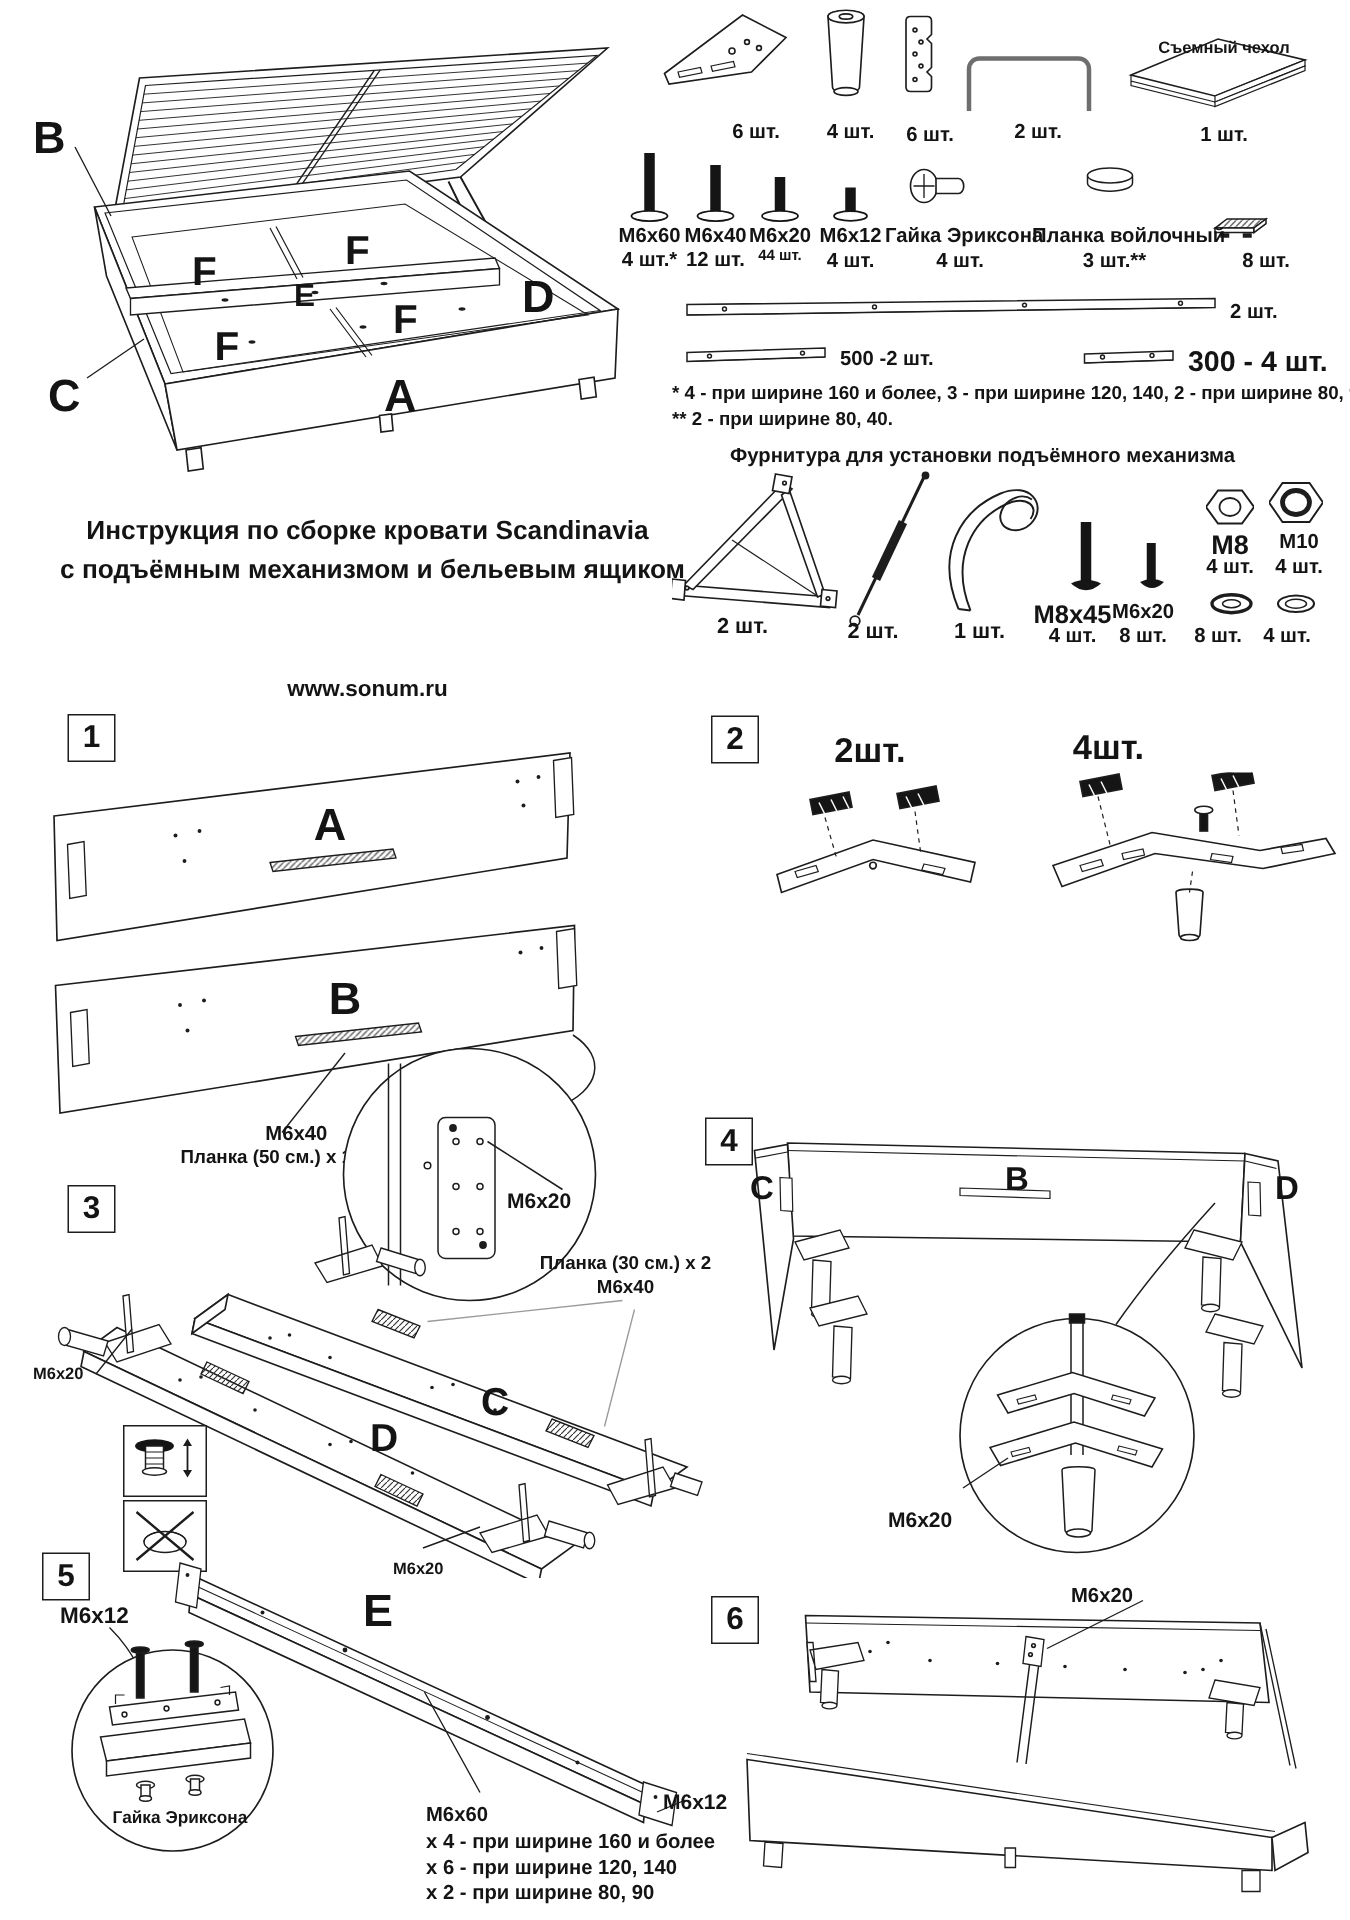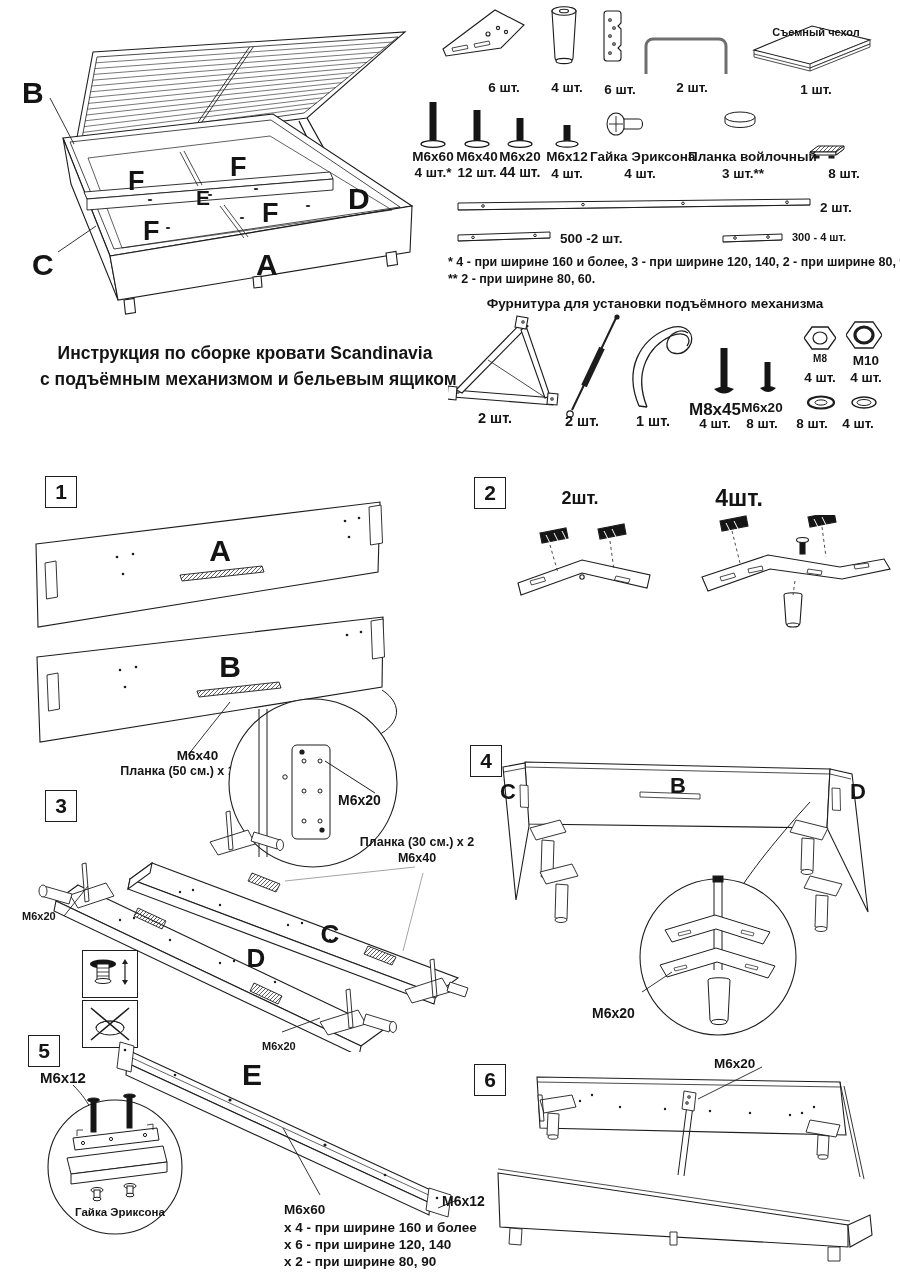--- a/index.html
+++ b/index.html
@@ -58,20 +58,21 @@
   <div class="lbl" style="left:128px;top:166px;font-size:27px">F</div>
   <div class="lbl" style="left:230px;top:152px;font-size:27px">F</div>
   <div class="lbl" style="left:143px;top:216px;font-size:27px">F</div>
   <div class="lbl" style="left:262px;top:198px;font-size:27px">F</div>
   <div class="lbl" style="left:196px;top:186px;font-size:21px">E</div>
   <div class="lbl" style="left:348px;top:182px;font-size:30px">D</div>
   <div class="lbl" style="left:256px;top:248px;font-size:30px">A</div>
 
   <div class="lbl" style="left:40px;top:344px;width:410px;font-size:17.5px">Инструкция по сборке кровати Scandinavia</div>
   <div class="lbl" style="left:40px;top:370px;width:410px;font-size:17.5px">с подъёмным механизмом и бельевым ящиком</div>
+  <div class="lbl" style="left:40px;top:452px;width:410px;font-size:15px">www.sonum.ru</div>
 
   <svg class="abs" style="left:438px;top:3px;width:104px;height:62px" viewBox="0 0 104 62">
     <g stroke="#1d1d1d" fill="#fff" stroke-width="1.1">
       <path d="M5 46L57 7L86 22L63 45L8 53Z"></path>
       <path d="M14 45l15 -3l1 3.5l-15 3Z M36 41l15 -3l1 3.5l-15 3Z" stroke-width="0.8"></path>
       <circle cx="60" cy="25" r="1.6"></circle>
         <circle cx="68" cy="29" r="1.6"></circle>
         <circle cx="50" cy="31" r="2"></circle>
     </g>
   </svg>
@@ -150,21 +151,21 @@
     </g>
   </svg>
   <div class="lbl" style="left:403px;top:149px;width:60px;font-size:13.5px">М6х60</div>
   <div class="lbl" style="left:447px;top:149px;width:60px;font-size:13.5px">М6х40</div>
   <div class="lbl" style="left:490px;top:149px;width:60px;font-size:13.5px">М6х20</div>
   <div class="lbl" style="left:537px;top:149px;width:60px;font-size:13.5px">М6х12</div>
   <div class="lbl" style="left:590px;top:149px;width:100px;font-size:13.5px">Гайка Эриксона</div>
   <div class="lbl" style="left:688px;top:149px;width:110px;font-size:13.5px">Планка войлочный</div>
   <div class="lbl" style="left:403px;top:165px;width:60px;font-size:13.5px">4 шт.*</div>
   <div class="lbl" style="left:447px;top:165px;width:60px;font-size:13.5px">12 шт.</div>
-  <div class="lbl" style="left:490px;top:165px;width:60px;font-size:14px">44 шт.</div>
+  <div class="lbl" style="left:490px;top:165px;width:60px;font-size:10px">44 шт.</div>
   <div class="lbl" style="left:537px;top:166px;width:60px;font-size:13.5px">4 шт.</div>
   <div class="lbl" style="left:610px;top:166px;width:60px;font-size:13.5px">4 шт.</div>
   <div class="lbl" style="left:713px;top:166px;width:60px;font-size:13.5px">3 шт.**</div>
   <div class="lbl" style="left:814px;top:166px;width:60px;font-size:13.5px">8 шт.</div>
 
   <svg class="abs" style="left:455px;top:197px;width:360px;height:18px" viewBox="0 0 360 18">
     <g stroke="#1d1d1d" fill="#fff" stroke-width="1">
       <path d="M3 6L355 2l0 6L3 13Z"></path>
       <path d="M3 13L355 8" stroke-width="0.7"></path>
       <circle cx="28" cy="9" r="1.3"></circle>
@@ -184,23 +185,23 @@
   </svg>
   <div class="lbl left" style="left:560px;top:231px;width:100px;font-size:13.5px">500 -2 шт.</div>
   <svg class="abs" style="left:720px;top:231px;width:66px;height:15px" viewBox="0 0 66 15">
     <g stroke="#1d1d1d" fill="#fff" stroke-width="1">
       <path d="M3 5L62 3l0 6L3 11Z"></path>
         <path d="M3 11L62 9" stroke-width="0.7"></path>
       <circle cx="15" cy="7" r="1.3"></circle>
         <circle cx="48" cy="6" r="1.3"></circle>
     </g>
   </svg>
-  <div class="lbl left" style="left:792px;top:231px;width:90px;font-size:11px">300 - 4 шт.</div>
+  <div class="lbl left" style="left:792px;top:231px;width:90px;font-size:19px">300 - 4 шт.</div>
   <div class="lbl left" style="left:448px;top:255px;width:445px;font-size:12.5px">*  4 - при ширине 160 и более, 3 - при ширине 120, 140, 2 - при ширине 80, 90</div>
-  <div class="lbl left" style="left:448px;top:272px;width:445px;font-size:12.5px">** 2 - при ширине 80, 60.</div>
+  <div class="lbl left" style="left:448px;top:272px;width:445px;font-size:12.5px">** 2 - при ширине 80, 40.</div>
 
   <div class="lbl" style="left:455px;top:296px;width:400px;font-size:13.5px">Фурнитура для установки подъёмного механизма</div>
   <svg class="abs" style="left:448px;top:314px;width:115px;height:94px" viewBox="0 0 115 94">
     <g stroke="#1d1d1d" fill="#fff" stroke-width="1.1">
       <path d="M6 76L106 84l-1 7L5 83Z"></path>
       <path d="M8 76L74 8l6 4L14 79Z"></path>
       <path d="M78 12L102 82l-5 2L73 16Z"></path>
       <path d="M40 46L98 84" stroke-width="0.8" fill="none"></path>
       <path d="M0 72l9 1l-1 13l-9-1Z M69 2l11 2l-2 11l-11-2Z M100 79l10 1l-1 11l-10-1Z"></path>
       <circle cx="10" cy="78" r="1.2"></circle>
@@ -245,21 +246,21 @@
     <ellipse cx="15" cy="7.5" rx="12" ry="5.5" fill="#fff" stroke="#1d1d1d" stroke-width="1.4"></ellipse>
     <ellipse cx="15" cy="7.5" rx="7" ry="3" fill="#fff" stroke="#1d1d1d" stroke-width="1"></ellipse>
   </svg>
   <div class="lbl" style="left:465px;top:410px;width:60px;font-size:14.5px">2 шт.</div>
   <div class="lbl" style="left:552px;top:413px;width:60px;font-size:14.5px">2 шт.</div>
   <div class="lbl" style="left:623px;top:413px;width:60px;font-size:14.5px">1 шт.</div>
   <div class="lbl" style="left:685px;top:400px;width:60px;font-size:17px">М8х45</div>
   <div class="lbl" style="left:685px;top:416px;width:60px;font-size:13.5px">4 шт.</div>
   <div class="lbl" style="left:732px;top:400px;width:60px;font-size:13.5px">М6х20</div>
   <div class="lbl" style="left:732px;top:416px;width:60px;font-size:13.5px">8 шт.</div>
-  <div class="lbl" style="left:790px;top:353px;width:60px;font-size:10px">М8</div>
+  <div class="lbl" style="left:790px;top:353px;width:60px;font-size:18px">М8</div>
   <div class="lbl" style="left:836px;top:353px;width:60px;font-size:13.5px">М10</div>
   <div class="lbl" style="left:790px;top:370px;width:60px;font-size:13.5px">4 шт.</div>
   <div class="lbl" style="left:836px;top:370px;width:60px;font-size:13.5px">4 шт.</div>
   <div class="lbl" style="left:782px;top:416px;width:60px;font-size:13.5px">8 шт.</div>
   <div class="lbl" style="left:828px;top:416px;width:60px;font-size:13.5px">4 шт.</div>
 
   <div class="stepnum" style="left:45px;top:476px">1</div>
   <svg class="abs" style="left:25px;top:495px;width:450px;height:290px" viewBox="0 0 450 290">
     <g stroke="#1d1d1d" fill="#fff" stroke-width="1.1">
       <path d="M11 49L355 7L353 77L13 132Z"></path>
@@ -307,21 +308,21 @@
     <circle cx="97" cy="135" r="2.6" fill="#1d1d1d"></circle>
   </svg>
   <div class="lbl left" style="left:338px;top:793px;width:70px;font-size:14px">М6х20</div>
   <svg class="abs" style="left:255px;top:845px;width:215px;height:120px" viewBox="0 0 215 120">
     <path d="M160 22L30 36M168 28L148 106" stroke="#9a9a9a" stroke-width="0.9" fill="none"></path>
   </svg>
   <div class="lbl" style="left:358px;top:835px;width:118px;font-size:12.5px">Планка (30 см.) х 2</div>
   <div class="lbl" style="left:358px;top:851px;width:118px;font-size:12.5px">М6х40</div>
 
   <div class="stepnum" style="left:474px;top:477px">2</div>
-  <div class="lbl" style="left:540px;top:488px;width:80px;font-size:18px">2шт.</div>
+  <div class="lbl" style="left:540px;top:488px;width:80px;font-size:23px">2шт.</div>
   <div class="lbl" style="left:699px;top:486px;width:80px;font-size:23px">4шт.</div>
   <svg class="abs" style="left:510px;top:515px;width:385px;height:140px" viewBox="0 0 385 140">
     <g stroke="#1d1d1d" fill="#fff" stroke-width="1.1">
       <path d="M8 68L72 45L140 60L137 73L72 58L11 80Z"></path>
       <circle cx="72" cy="62" r="2.2"></circle>
       <path d="M20 66l14 -4l1.5 4l-14 4Z M106 61l14 3l-1.5 4l-14 -3Z" stroke-width="0.8"></path>
       <path d="M30 18l26 -5l2 10l-26 5Z" fill="#151515"></path>
       <path d="M88 14l26 -5l2 10l-26 5Z" fill="#151515"></path>
       <path d="M40 30L48 58M100 26L104 55" stroke-dasharray="3 3" stroke-width="0.8" fill="none"></path>
       <path d="M192 62L258 40L330 52L374 44L380 54L332 64L260 54L198 76Z"></path>

